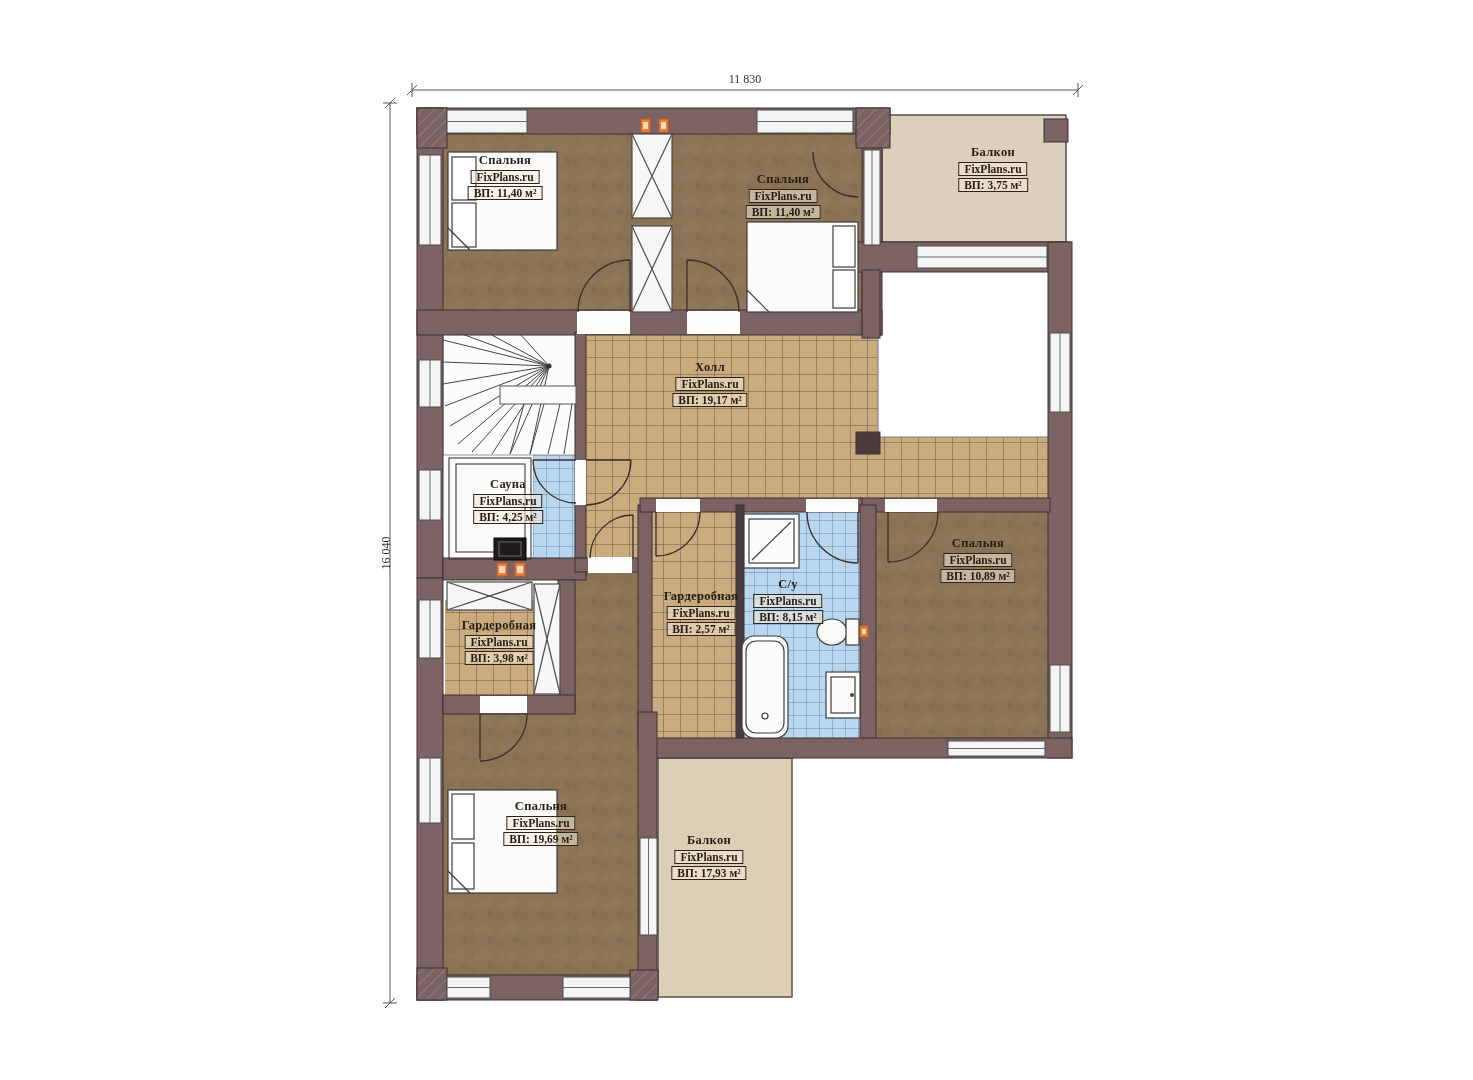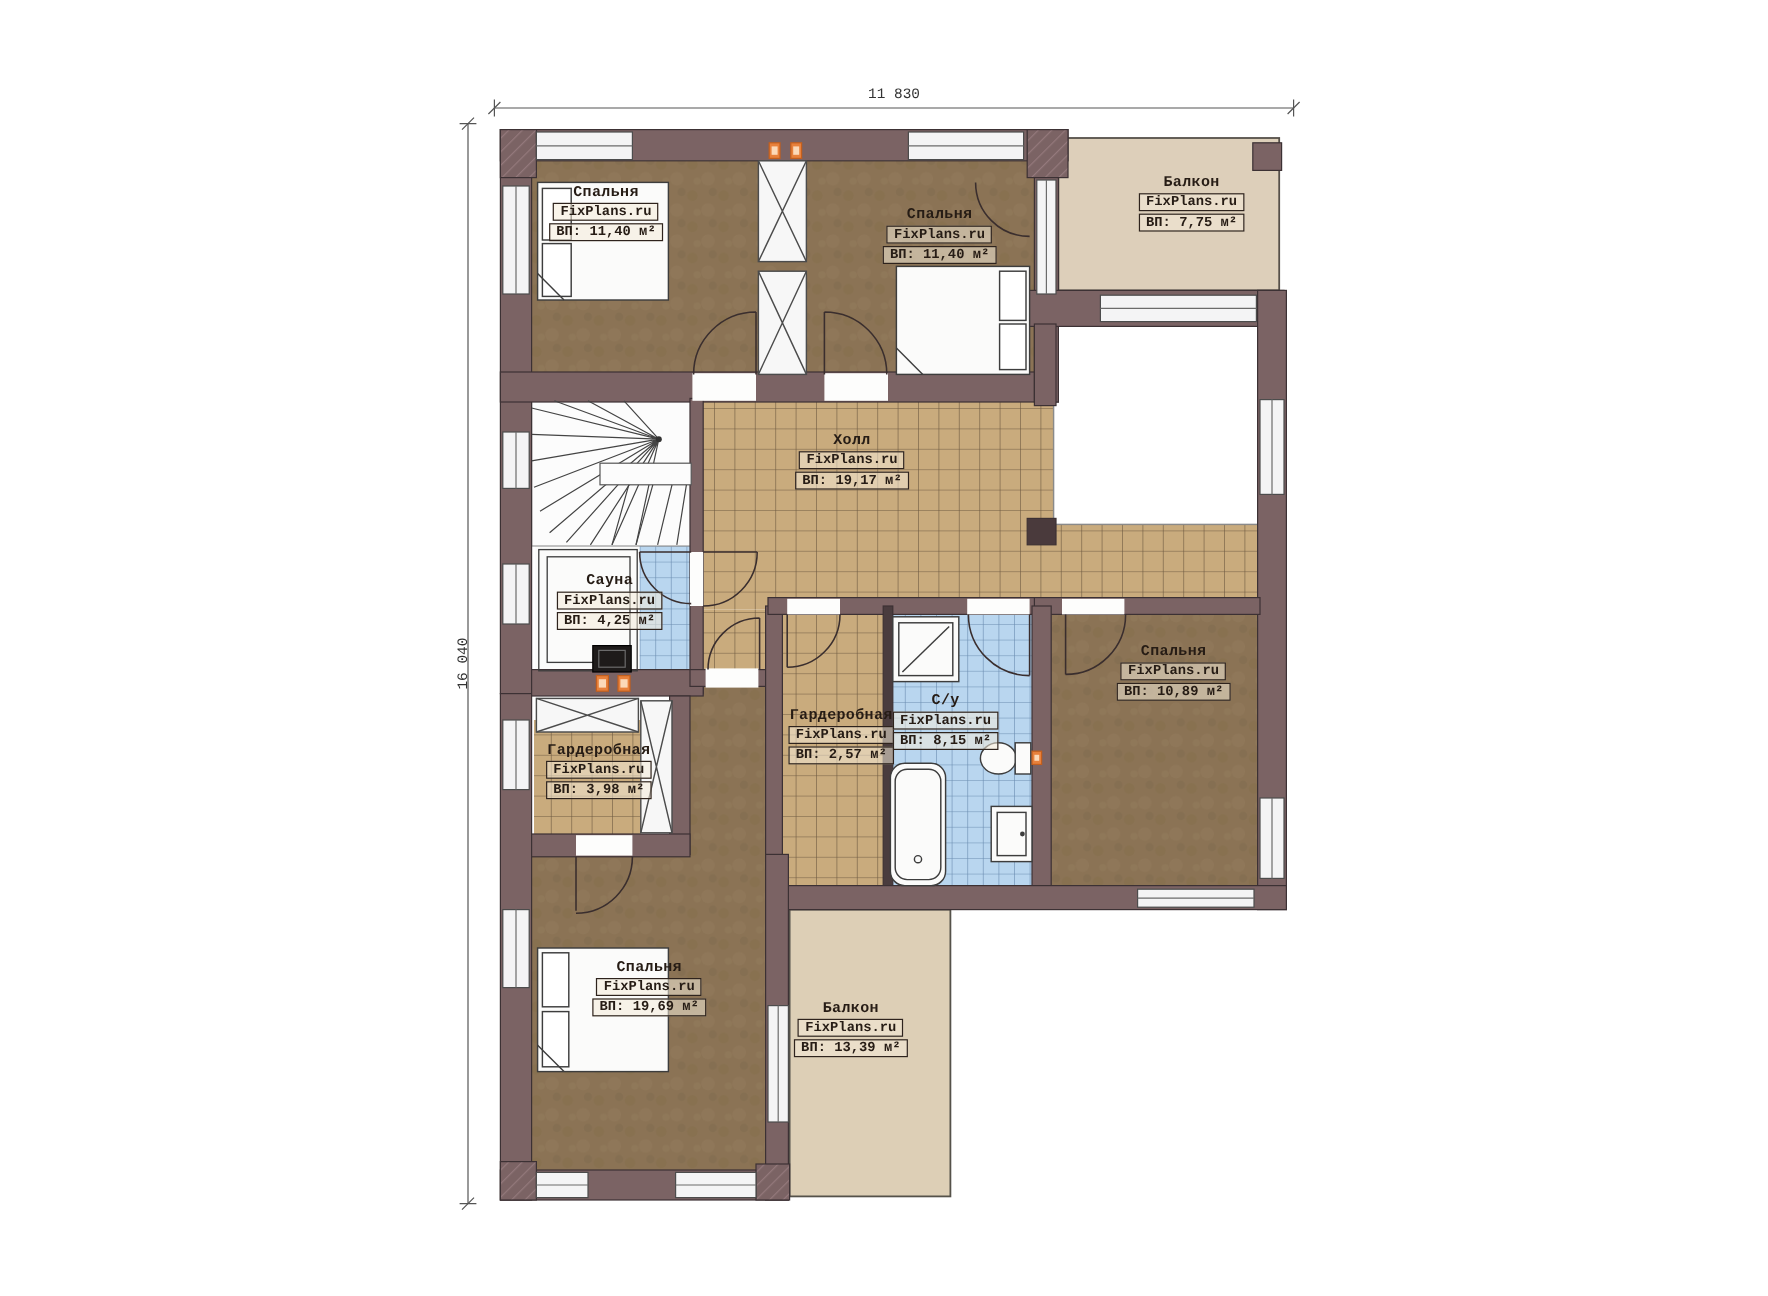--- a/index.html
+++ b/index.html
@@ -1,17 +1,17 @@
 <!DOCTYPE html>
 <html><head>
 <meta charset="utf-8">
 <style>
   html,body{margin:0;padding:0;background:#ffffff;}
   #stage{position:relative;width:1473px;height:1074px;background:#ffffff;overflow:hidden;
-         font-family:Liberation Mono, monospace;}
+         font-family:Liberation Serif, serif;}
   #plan-svg{position:absolute;left:0;top:0;}
   .room-label{position:absolute;transform:translateX(-50%);text-align:center;color:#261c15;z-index:5;}
   .rl-name{font-weight:700;font-size:12.5px;letter-spacing:.3px;white-space:nowrap;}
   .rl-box{display:block;width:max-content;margin:2px auto 0;border:1.5px solid #2e231d;
           background:rgba(244,235,216,.55);padding:0px 5px;font-weight:700;font-size:11.5px;
           white-space:nowrap;}
   .dim-label{position:absolute;font-size:12px;color:#333;z-index:6;white-space:nowrap;}
   #dim-top{left:745px;top:72px;transform:translateX(-50%);}
   #dim-left{left:386px;top:553px;transform:translate(-50%,-50%) rotate(-90deg);}
 </style>
@@ -258,21 +258,21 @@
 
 <div class="room-label" style="left:783px;top:172px;">
   <div class="rl-name">Спальня</div>
   <span class="rl-box">FixPlans.ru</span>
   <span class="rl-box">ВП: 11,40 м²</span>
 </div>
 
 <div class="room-label" style="left:993px;top:145px;">
   <div class="rl-name">Балкон</div>
   <span class="rl-box">FixPlans.ru</span>
-  <span class="rl-box">ВП: 7,75 м²</span>
+  <span class="rl-box">ВП: 3,75 м²</span>
 </div>
 
 <div class="room-label" style="left:710px;top:360px;">
   <div class="rl-name">Холл</div>
   <span class="rl-box">FixPlans.ru</span>
   <span class="rl-box">ВП: 19,17 м²</span>
 </div>
 
 <div class="room-label" style="left:508px;top:477px;">
   <div class="rl-name">Сауна</div>
@@ -306,16 +306,16 @@
 
 <div class="room-label" style="left:541px;top:799px;">
   <div class="rl-name">Спальня</div>
   <span class="rl-box">FixPlans.ru</span>
   <span class="rl-box">ВП: 19,69 м²</span>
 </div>
 
 <div class="room-label" style="left:709px;top:833px;">
   <div class="rl-name">Балкон</div>
   <span class="rl-box">FixPlans.ru</span>
-  <span class="rl-box">ВП: 13,39 м²</span>
+  <span class="rl-box">ВП: 17,93 м²</span>
 </div>
 
 </div>
 
 </body></html>

